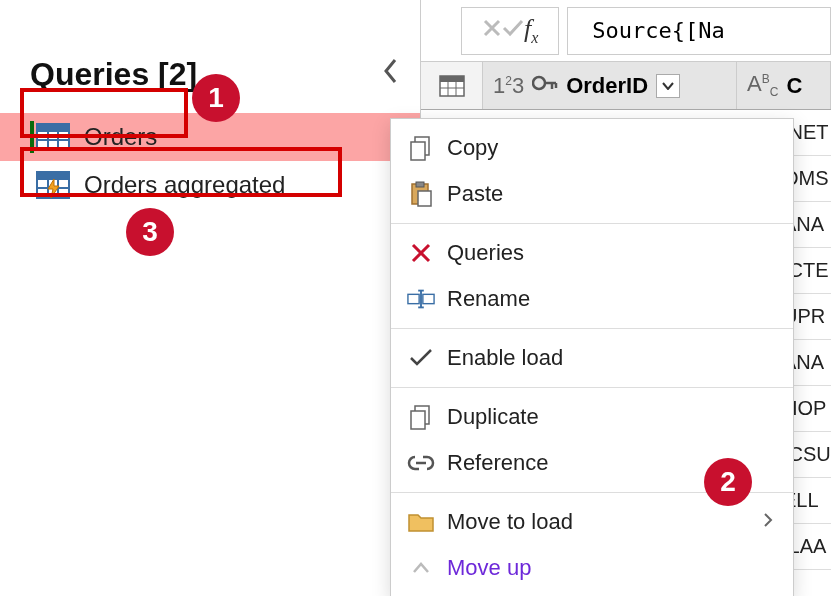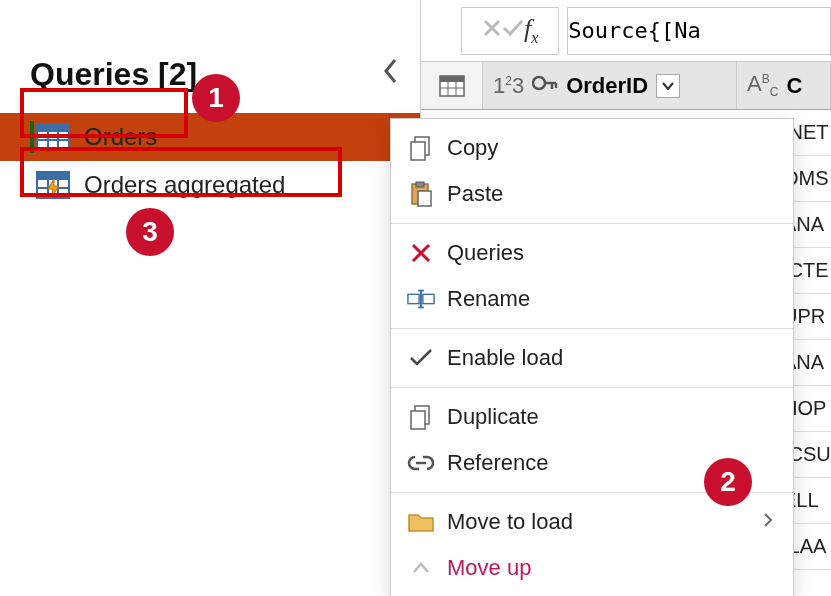--- a/index.html
+++ b/index.html
@@ -41,21 +41,21 @@
   .query-item {
     display: flex;
     align-items: center;
     padding: 10px 30px 10px 36px;
     font-size: 24px;
     color: #222;
     cursor: pointer;
     position: relative;
   }
   .query-item.selected {
-    background: #c2410c;
+    background: #fca5a5;
   }
   .query-item.selected::before {
     content: "";
     position: absolute;
     left: 30px;
     top: 8px;
     bottom: 8px;
     width: 4px;
     background: #0b6a0b;
   }
@@ -107,21 +107,21 @@
     height: 48px;
     margin: 6px 8px 6px 40px;
   }
   .fx-x, .fx-check { color: #999; font-size: 22px; }
   .fx-label { font-style: italic; font-size: 26px; font-family: Georgia, serif; color: #333; }
   .fx-input {
     border: 1px solid #ccc;
     height: 48px;
     flex: 1;
     margin: 6px 0;
-    padding: 0 0;
+    padding: 0 24px;
     font-family: Consolas, monospace;
     font-size: 22px;
     display: flex;
     align-items: center;
     text-align: center;
   }
   .column-header-row {
     display: flex;
     height: 48px;
     border-bottom: 1px solid #aaa;
@@ -391,21 +391,21 @@
           <path d="M1 4 L10 4 L13 7 L25 7 L25 20 L1 20 Z" fill="#f0c060" stroke="#c09030" stroke-width="1.5"></path>
         </svg>
     </span>
     <span>Move to load</span>
     <span class="chev">
       <svg width="10" height="16" viewBox="0 0 10 16">
           <path d="M2 2 L8 8 L2 14" stroke="#666" stroke-width="2" fill="none"></path>
         </svg>
     </span>
   </div>
-  <div class="menu-item" style="color:#be185d">
+  <div class="menu-item" style="color:#6d28d9">
     <span class="micon">
       <svg width="20" height="16" viewBox="0 0 20 16">
           <path d="M3 12 L10 4 L17 12" stroke="#bbb" stroke-width="2.5" fill="none"></path>
         </svg>
     </span>
     <span>Move up</span>
   </div>
 </div>
 
 <div class="red-box" style="left:20px; top:88px; width:168px; height:50px"></div>

